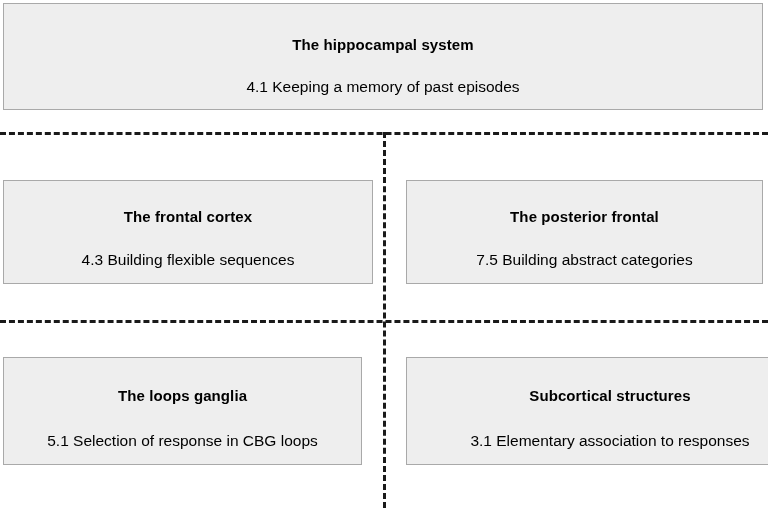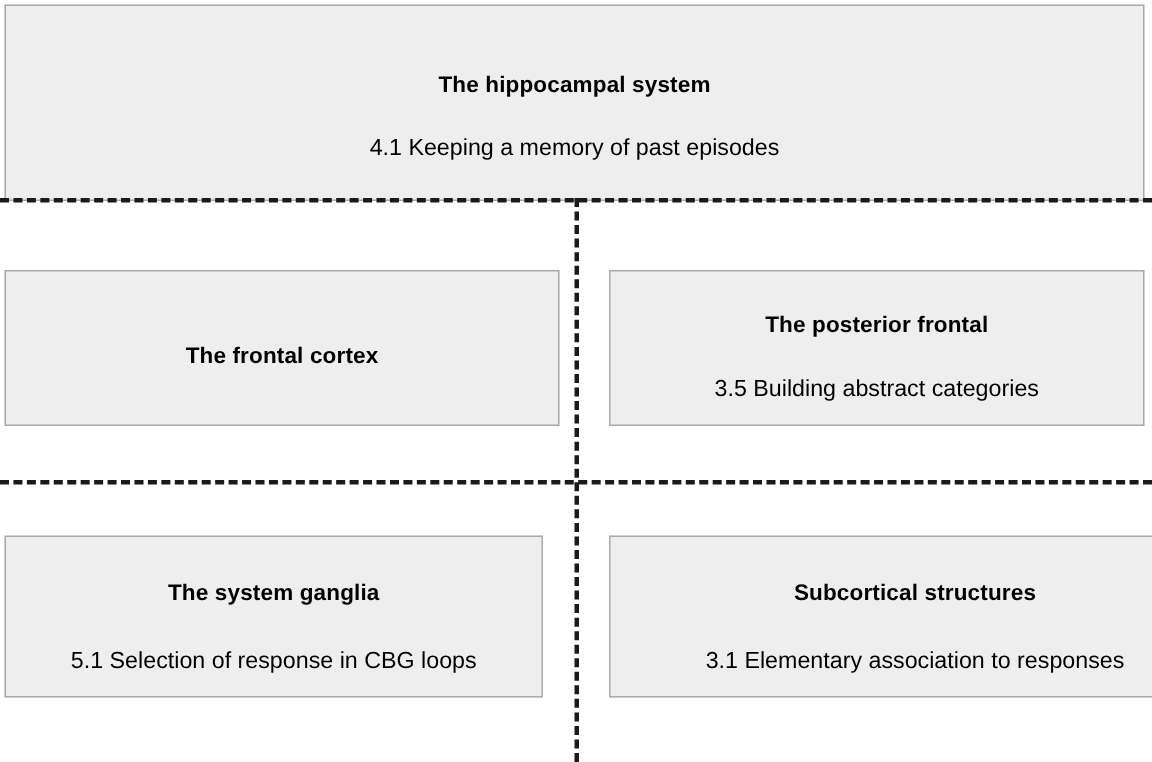--- a/index.html
+++ b/index.html
@@ -49,21 +49,21 @@
     text-align: left;
     line-height: 1.1;
     white-space: nowrap;
   }
 
   
   #node-hippocampal {
     left: 3px;
     top: 3px;
     width: 760px;
-    height: 131px;
+    height: 107px;
   }
   #node-hippocampal .node-title   { margin-top: 19px; }
   #node-hippocampal .node-subtitle{ margin-top: 25px; }
 
   
   #node-frontal {
     left: 3px;
     top: 180px;
     width: 370px;
     height: 104px;
@@ -130,29 +130,30 @@
   </div>
 
   <div class="divider-h" id="divider-h-top"></div>
 
   <div class="divider-h" id="divider-h-bottom"></div>
 
   <div class="divider-v" id="divider-v-main"></div>
 
   <div class="node" id="node-frontal">
     <div class="node-title">The frontal cortex</div>
+    <div class="node-subtitle">4.3 Building flexible sequences</div>
   </div>
 
   <div class="node" id="node-posterior">
     <div class="node-title">The posterior frontal</div>
-    <div class="node-subtitle">3.5 Building abstract categories</div>
+    <div class="node-subtitle">7.5 Building abstract categories</div>
   </div>
 
   <div class="node" id="node-basal">
-    <div class="node-title">The system ganglia</div>
+    <div class="node-title">The loops ganglia</div>
     <div class="node-subtitle">5.1 Selection of response in CBG loops</div>
   </div>
 
   <div class="node" id="node-subcortical">
     <div class="node-title">Subcortical structures</div>
     <div class="node-subtitle">3.1 Elementary association to responses</div>
   </div>
 
 </div>
 

